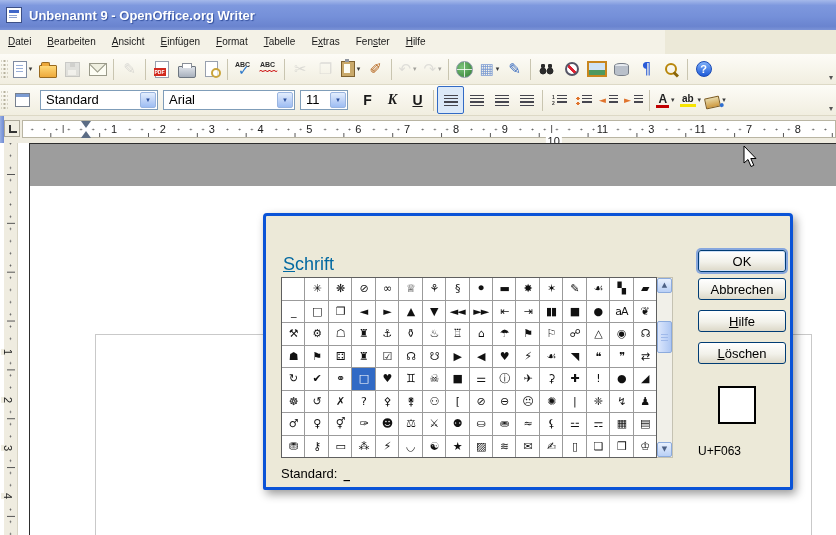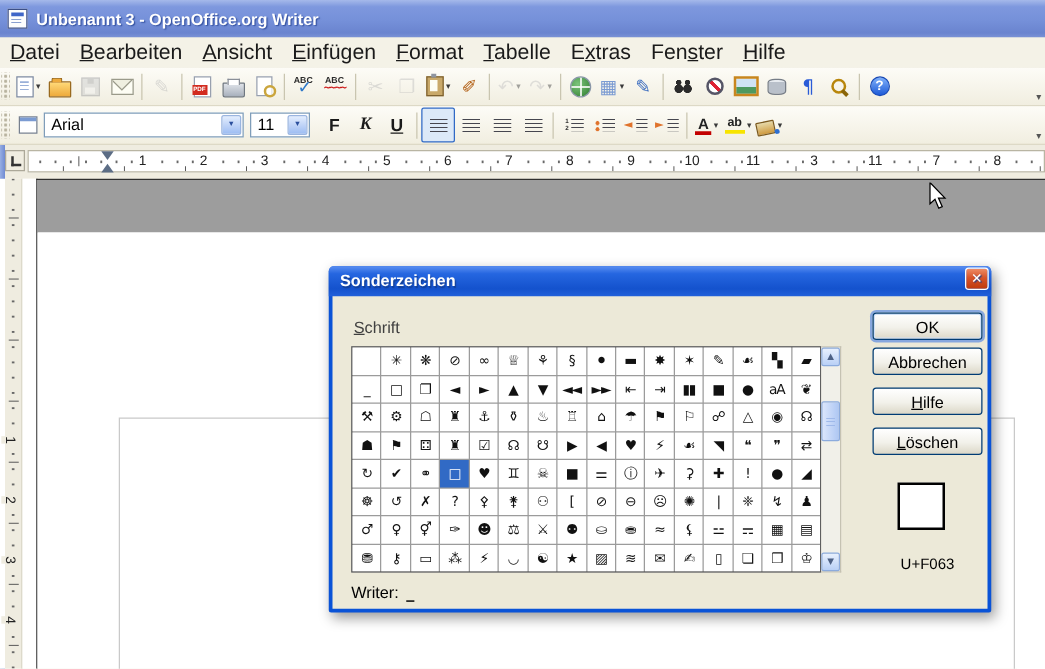--- a/index.html
+++ b/index.html
@@ -9,22 +9,22 @@
   
   .titlebar{position:absolute;left:0;top:0;width:836px;height:30px;
     background:linear-gradient(180deg,#a5b9ea 0%,#7e98de 18%,#7590d9 55%,#6a84cf 88%,#7b93d6 100%);
     display:flex;align-items:center;padding-left:6px;box-sizing:border-box}
   .wicon{width:16px;height:16px;background:#fdfdfd;border:1px solid #3c4f86;position:relative;box-sizing:border-box;flex:0 0 auto}
   .wicon::before{content:"";position:absolute;left:2px;top:2px;right:2px;height:3px;background:#3f66c8}
   .wicon::after{content:"";position:absolute;left:2px;top:7px;width:8px;height:5px;
     background:repeating-linear-gradient(#8aa0d0 0 1px,transparent 1px 2.5px)}
   .wtitle{color:#fff;font-weight:bold;font-size:13px;margin-left:7px;text-shadow:1px 1px 1px #33509f;white-space:nowrap}
   
-  .menubar{position:absolute;left:0;top:30px;width:836px;height:24px;background:#f4f2e7;
-    border-bottom:1px solid #e0dcca;display:flex;align-items:center;font-size:17px;color:#1a1a1a}
+  .menubar{position:absolute;left:0;top:30px;width:665px;height:24px;background:#f4f2e7;
+    border-bottom:1px solid #e0dcca;display:flex;align-items:center;font-size:10px;color:#1a1a1a}
   .menu-item{padding:0 8px;height:22px;line-height:22px;white-space:nowrap}
   
   .toolbar{position:absolute;left:0;width:836px;background:linear-gradient(180deg,#fdfcf7,#f1eee0);
     display:flex;align-items:center;box-sizing:border-box;border-bottom:1px solid #ddd9c6}
   .tb1{top:54px;height:31px}
   .tb2{top:85px;height:31px}
   .grip{width:7px;height:22px;margin:0 2px 0 1px;flex:0 0 auto;
     background:radial-gradient(circle,#b7b29e 1px,transparent 1.5px);background-size:4px 4px;background-position:center}
   .tbtn{min-width:25px;height:26px;display:flex;align-items:center;justify-content:center;flex:0 0 auto;position:relative}
   .tbtn.dis{opacity:.45;filter:grayscale(.8)}
@@ -140,51 +140,51 @@
   
   .dialog{position:absolute;left:263px;top:213px;width:530px;height:277px;box-sizing:border-box;
     background:#ece9d8;border:3px solid #0a53d7;border-radius:4px 4px 2px 2px;
     box-shadow:3px 4px 10px rgba(0,0,0,.4);z-index:10}
   .dtitle{position:absolute;left:-3px;right:-3px;top:-3px;height:24px;border-radius:4px 4px 0 0;
     background:linear-gradient(180deg,#5a8ef2 0%,#2566e0 25%,#1452cd 75%,#2160da 100%);
     color:#fff;font-weight:bold;font-size:13px;line-height:23px;padding-left:9px;text-shadow:1px 1px 1px #123d93}
   .dclose{position:absolute;right:2px;top:1px;width:19px;height:18px;border:1px solid #fff;border-radius:3px;
     background:linear-gradient(#ee8c66,#d7542a 45%,#bf3a0e);box-sizing:border-box}
   .dclose::after{content:"✕";position:absolute;inset:0;color:#fff;font:bold 11px/16px "DejaVu Sans",sans-serif;text-align:center}
-  .dlabel{position:absolute;font-size:13px;color:#404040}
+  .dlabel{position:absolute;font-size:18px;color:#0369a1}
   .dcombo{position:absolute;left:67px;top:34px;width:135px}
   .charwrap{position:absolute;left:15px;top:61px;display:flex}
   .cells{display:grid;grid-template-columns:repeat(16,1fr);grid-auto-rows:1fr;gap:1px;background:#9b9b9b;
     border:1px solid #5f5f5f;width:376px;height:181px;box-sizing:border-box}
   .cell{background:#fff;display:flex;align-items:center;justify-content:center;
     font-size:11px;font-family:"DejaVu Sans",sans-serif;color:#111;overflow:hidden;letter-spacing:-1px}
   .cell.sel{background:#316ac5;color:#fff}
   .sbar{width:16px;height:181px;position:relative;background:#f1f0e9;border:1px solid #c5c2b2;border-left:none;box-sizing:border-box}
   .sb-btn{position:absolute;left:0;right:0;height:15px;background:linear-gradient(#e8f0fd,#b9d0f6);
     border:1px solid #8cabdd;border-radius:2px;color:#4d6185;font-size:7px;text-align:center;line-height:13px;box-sizing:border-box;font-family:"DejaVu Sans",sans-serif}
   .sb-up{top:0}.sb-dn{bottom:0}
   .sb-thumb{position:absolute;left:0;right:0;top:43px;height:32px;background:linear-gradient(90deg,#dbe6fc,#aec7f3);
     border:1px solid #8cabdd;border-radius:2px;box-sizing:border-box}
   .sb-thumb::after{content:"";position:absolute;left:3px;right:3px;top:12px;height:7px;
     background:repeating-linear-gradient(#9fb9ea 0 1px,transparent 1px 3px)}
   .xpbtn{position:absolute;left:432px;width:88px;height:22px;border:1px solid #003c74;border-radius:3px;
     background:linear-gradient(#ffffff,#f2f1ea 55%,#dcd8c8);font-size:13px;color:#000;
     display:flex;align-items:center;justify-content:center;box-sizing:border-box}
   .xpbtn.default{box-shadow:0 0 0 2px #87a7de,inset 0 0 0 1px #cfe0f7}
   .preview{position:absolute;left:452px;top:170px;width:34px;height:34px;border:2px solid #000;background:#fff}
-  .pcode{position:absolute;left:432px;top:228px;width:88px;text-align:center;font-size:12px;color:#000}
+  .pcode{position:absolute;left:432px;top:228px;width:88px;font-size:12px;color:#000}
   .zrow{position:absolute;left:15px;top:250px;font-size:13px;color:#000}
   .zchar{font-weight:bold;font-family:"DejaVu Sans",sans-serif;margin-left:6px}
 </style>
 </head>
 <body>
 
 <div class="titlebar">
   <span class="wicon"></span>
-  <span class="wtitle">Unbenannt 3 - OpenOffice.org Writer</span>
+  <span class="wtitle">Unbenannt 9 - OpenOffice.org Writer</span>
 </div>
 
 <div class="menubar">
     <span class="menu-item"><u>D</u>atei</span>
     <span class="menu-item"><u>B</u>earbeiten</span>
     <span class="menu-item"><u>A</u>nsicht</span>
     <span class="menu-item"><u>E</u>infügen</span>
     <span class="menu-item"><u>F</u>ormat</span>
     <span class="menu-item"><u>T</u>abelle</span>
     <span class="menu-item">E<u>x</u>tras</span>
@@ -288,21 +288,25 @@
       </span>
     </span>
   <span class="tb-overflow">▾</span>
 </div>
 
 <div class="toolbar tb2">
   <span class="grip"></span>
   <span class="tbtn">
       <span class="ic-styles"></span>
     </span>
-  <span class="combo" style="width:160px;margin-right:5px">
+  <span class="combo" style="width:118px;margin:0 5px">
+    <span>Standard</span>
+    <span class="cbtn">▼</span>
+  </span>
+  <span class="combo" style="width:132px;margin-right:5px">
     <span>Arial</span>
     <span class="cbtn">▼</span>
   </span>
   <span class="combo" style="width:48px;margin-right:7px">
     <span>11</span>
     <span class="cbtn">▼</span>
   </span>
   <span class="tbtn fmt-label">F</span>
   <span class="tbtn fmt-label" style="font-style:italic;font-family:'Liberation Serif',serif">K</span>
   <span class="tbtn fmt-label" style="text-decoration:underline">U</span>
@@ -357,21 +361,21 @@
       </span>
   <span class="hnum" style="left: 91px;">1</span>
       <span class="hnum" style="left: 139.85px;">2</span>
       <span class="hnum" style="left: 188.7px;">3</span>
       <span class="hnum" style="left: 237.55px;">4</span>
       <span class="hnum" style="left: 286.4px;">5</span>
       <span class="hnum" style="left: 335.25px;">6</span>
       <span class="hnum" style="left: 384.1px;">7</span>
       <span class="hnum" style="left: 432.95px;">8</span>
       <span class="hnum" style="left: 481.8px;">9</span>
-      <span class="hnum" style="left: 530.65px;">10</span>
+      <span class="hnum" style="left: 530.65px; margin-top: 12px;">10</span>
       <span class="hnum" style="left: 579.5px;">11</span>
       <span class="hnum" style="left: 628.35px;">3</span>
       <span class="hnum" style="left: 677.2px;">11</span>
       <span class="hnum" style="left: 726.05px;">7</span>
       <span class="hnum" style="left: 774.9px;">8</span>
     </div>
 </div>
 
 <div class="frame"></div>
 
@@ -389,24 +393,20 @@
   <div class="page">
     <div class="boundary"></div>
   </div>
 </div>
 
 <svg class="cursor" width="15" height="22" viewBox="0 0 15 22">
   <polygon points="1,0 1,17 5,13.5 8,20.5 10.8,19.3 7.8,12.5 13,12.5" fill="#ffffff" stroke="#000000" stroke-width="1"></polygon>
 </svg>
 
 <div class="dialog">
-  <div class="dtitle">
-    <span>Sonderzeichen</span>
-    <span class="dclose"></span>
-  </div>
   <span class="dlabel" style="left:17px;top:38px"><u>S</u>chrift</span>
 
   <div class="charwrap">
     <div class="cells" id="chargrid">
         <div class="cell"></div>
         <div class="cell">✳</div>
         <div class="cell">❋</div>
         <div class="cell">⊘</div>
         <div class="cell">∞</div>
         <div class="cell">♕</div>
@@ -542,15 +542,15 @@
 
   <span class="xpbtn" style="top:62px">Abbrechen</span>
   <span class="xpbtn default" style="top:34px">OK</span>
   <span class="xpbtn" style="top:94px"><u>H</u>ilfe</span>
   <span class="xpbtn" style="top:126px"><u>L</u>öschen</span>
 
   <div class="preview"></div>
   <div class="pcode">U+F063</div>
 
   <div class="zrow">
-    <span>Writer:</span><span class="zchar">_</span>
+    <span>Standard:</span><span class="zchar">_</span>
   </div>
 </div>
 
 </body></html>

